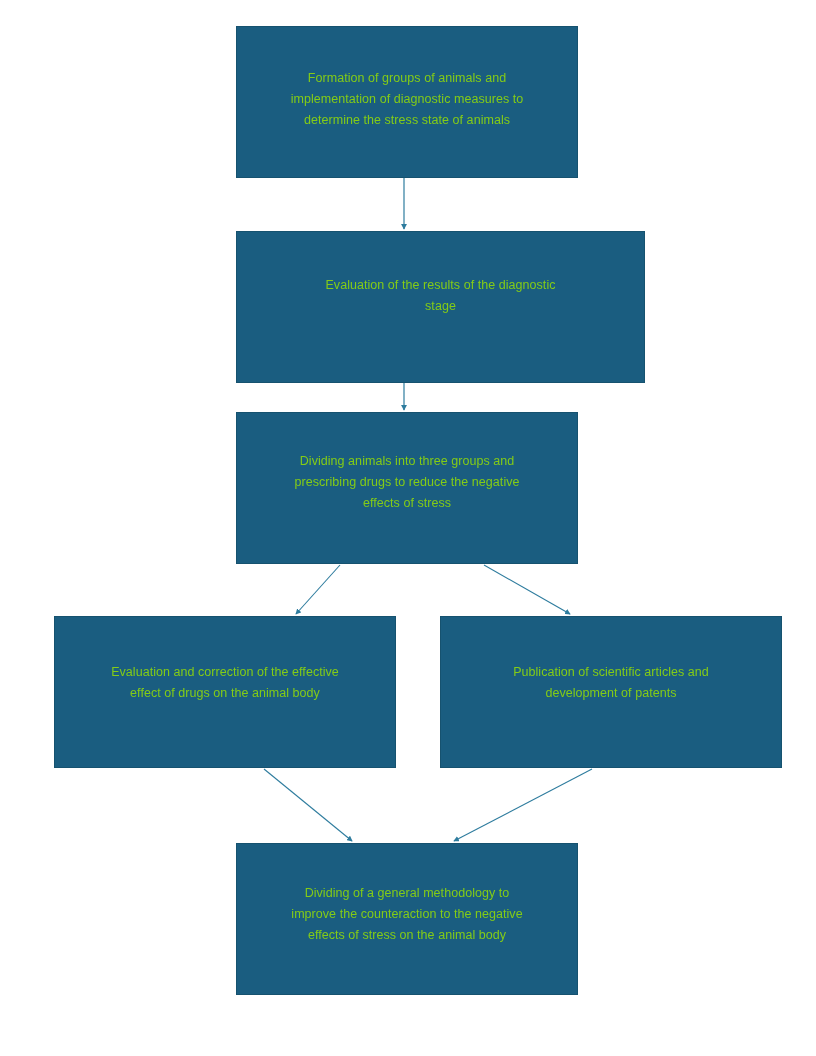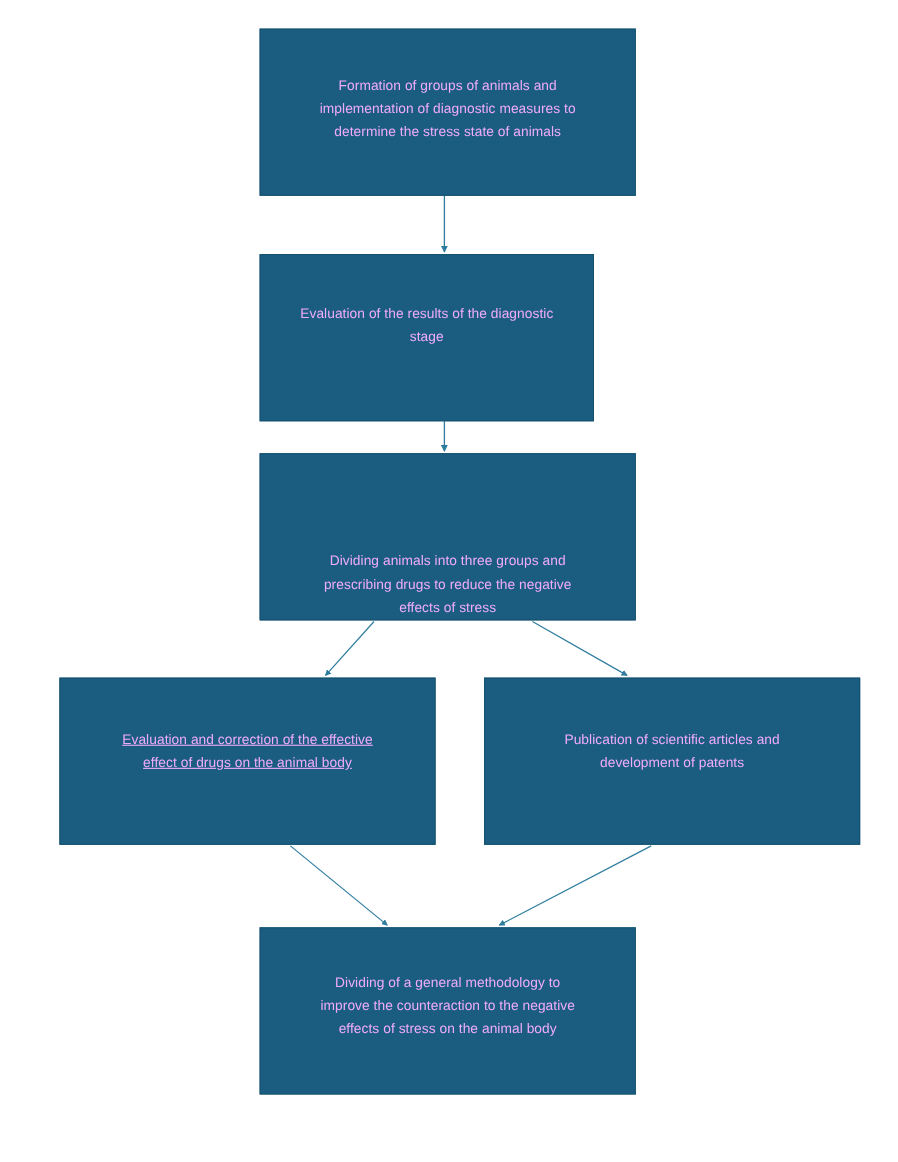--- a/index.html
+++ b/index.html
@@ -32,37 +32,37 @@
     box-sizing: border-box;
     background: #1A5D80;
     border: 1px solid #16526F;
     display: flex;
     align-items: center;
     justify-content: center;
     text-align: center;
     padding: 0 14px;
   }
   .node-label {
-    color: #f0abfc;
+    color: #84cc16;
     font-family: "Liberation Sans", sans-serif;
     font-size: 12.5px;
     line-height: 21px;
     letter-spacing: 0.05px;
     white-space: pre-line;
     font-weight: 400;
   }
   
   #node-1 { left: 236px; top: 26px;  width: 342px; height: 152px; }
   #node-1 .node-label { margin-top: -6px; }
-  #node-2 { left: 236px; top: 231px; width: 304px; height: 152px; }
+  #node-2 { left: 236px; top: 231px; width: 409px; height: 152px; }
   #node-2 .node-label { margin-top: -22px; }
-  #node-3 { left: 236px; top: 412px; width: 342px; height: 152px; align-items: flex-end; }
+  #node-3 { left: 236px; top: 412px; width: 342px; height: 152px; }
   #node-3 .node-label { margin-top: -12px; }
   #node-4 { left: 54px;  top: 616px; width: 342px; height: 152px; }
-  #node-4 .node-label { margin-top: -18px; text-decoration: underline; }
+  #node-4 .node-label { margin-top: -18px; }
   #node-5 { left: 440px; top: 616px; width: 342px; height: 152px; }
   #node-5 .node-label { margin-top: -18px; }
   #node-6 { left: 236px; top: 843px; width: 342px; height: 152px; }
   #node-6 .node-label { margin-top: -10px; }
 </style>
 </head>
 <body>
 
 <div id="canvas">
 

